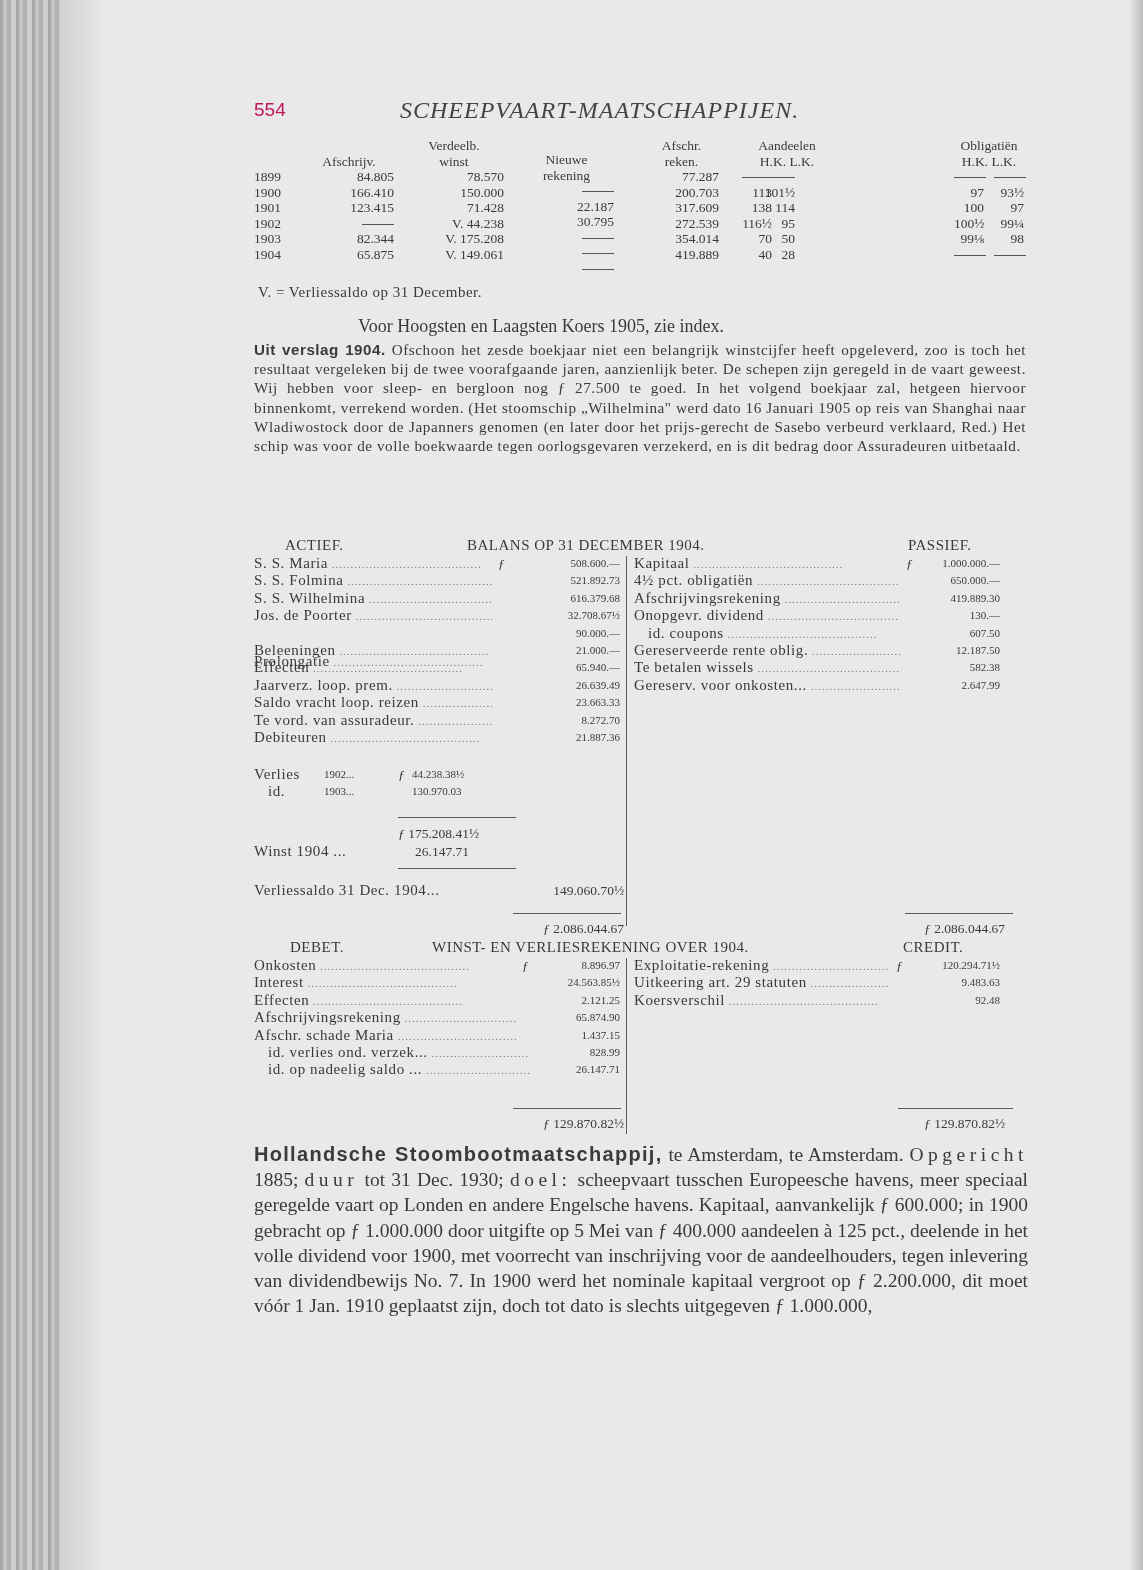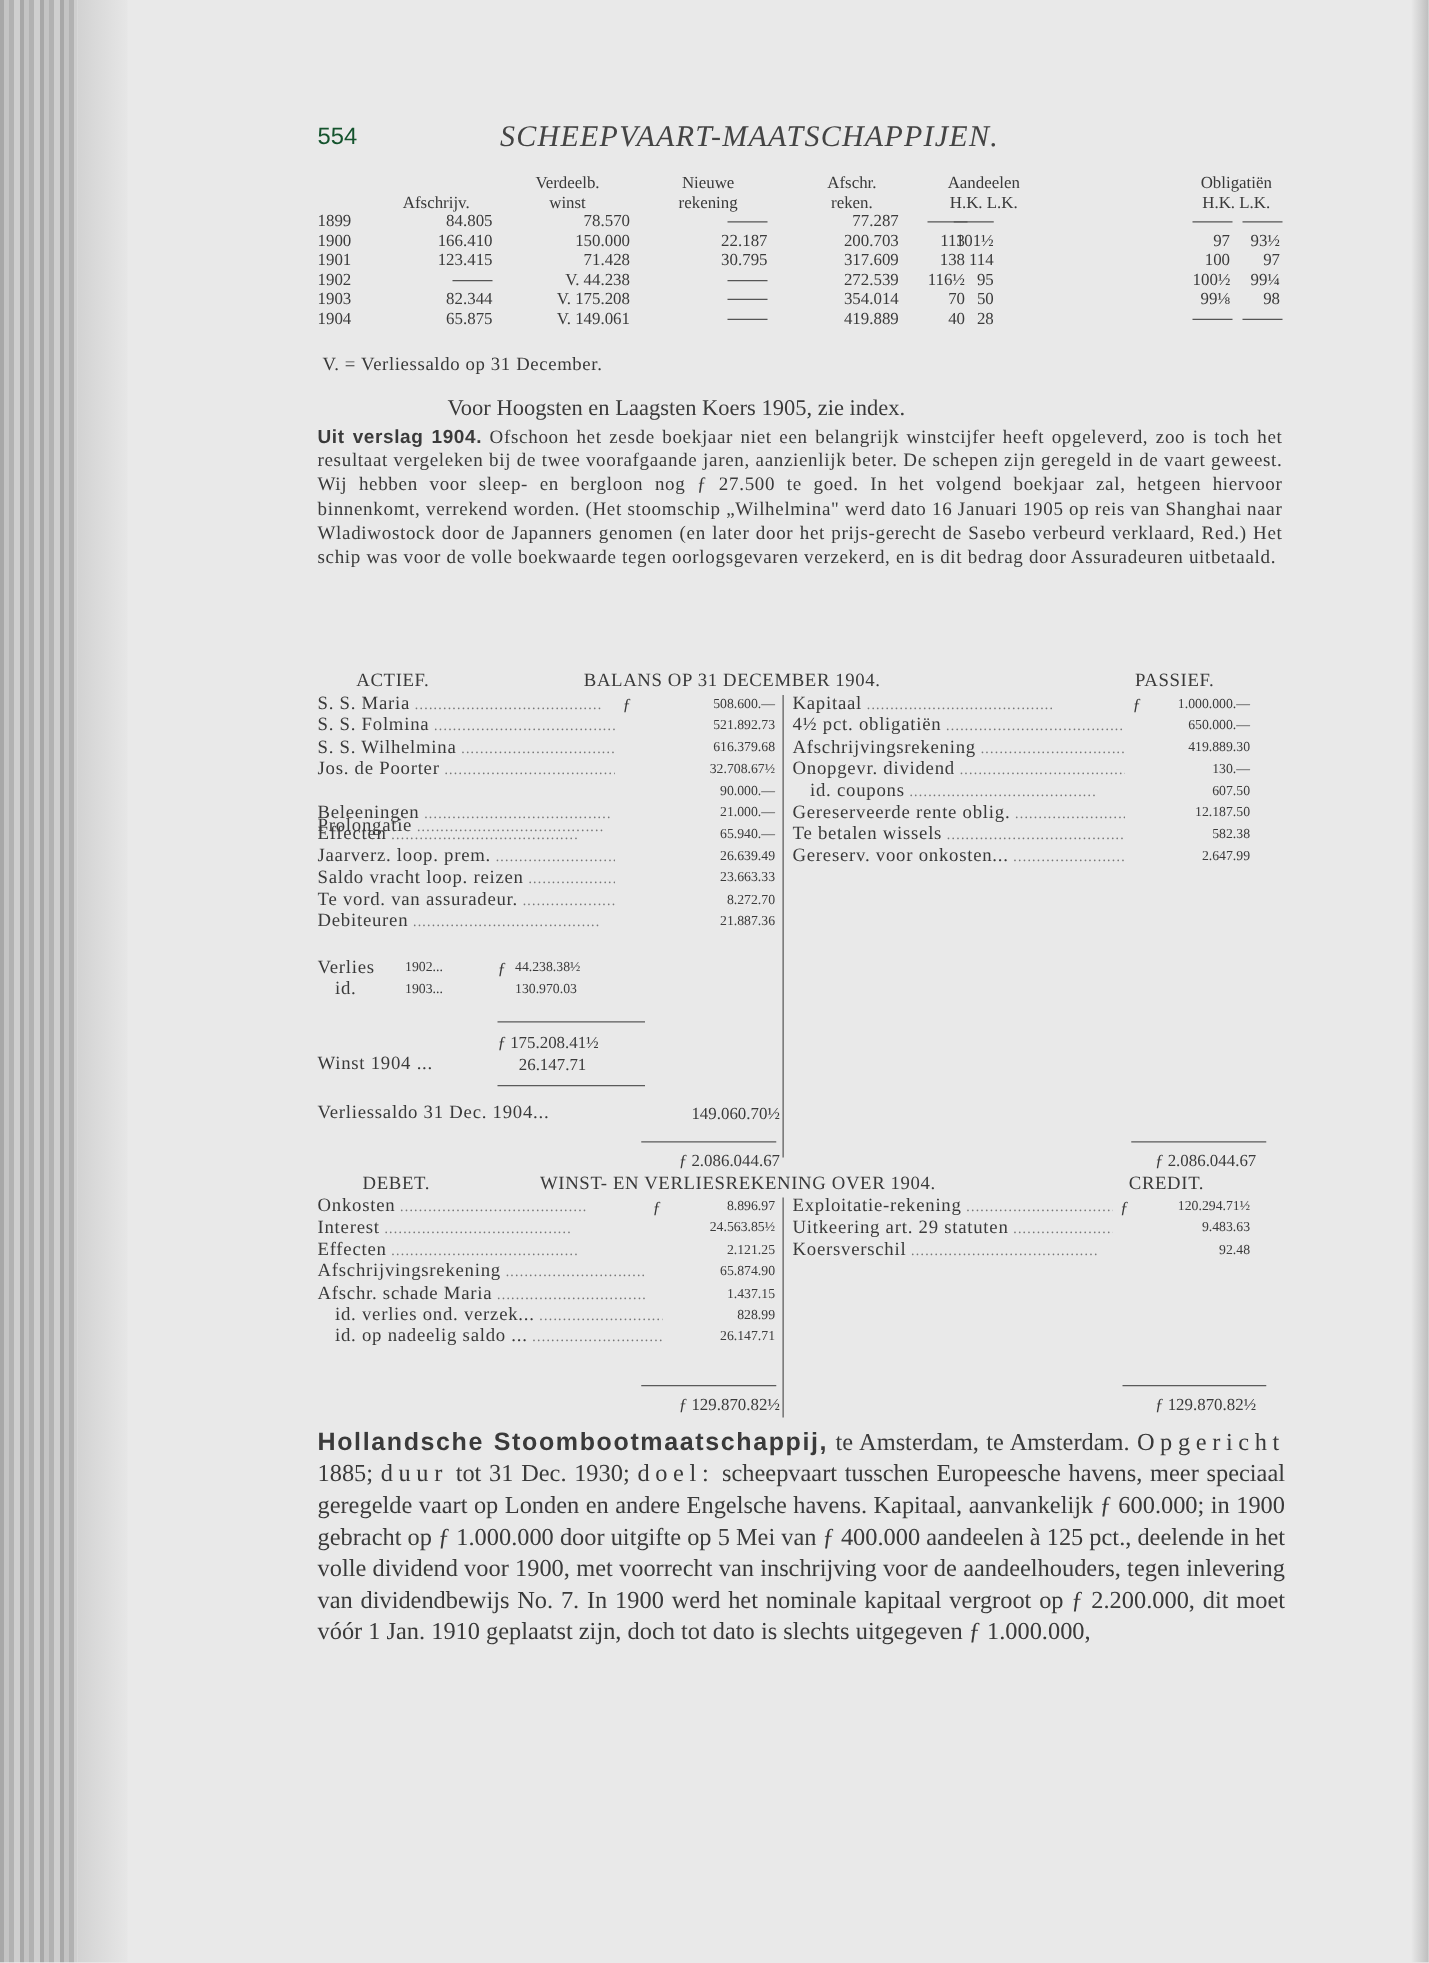--- a/index.html
+++ b/index.html
@@ -19,31 +19,31 @@
       background: linear-gradient(90deg, #d2d2d2, #e6e6e6);
     }
     .right-edge {
       position: absolute; right: 0; top: 0; width: 14px; height: 1570px;
       background: linear-gradient(90deg, #e8e8e8, #cfcfcf 60%, #bdbdbd);
     }
     .page {
       position: absolute; left: 0; top: 0; width: 1143px; height: 1570px;
     }
     .abs { position: absolute; white-space: nowrap; }
-    .hdr-num { left: 254px; top: 99px; font-size: 19px; font-family: "Liberation Sans", sans-serif; color:#14532d; }
+    .hdr-num { left: 254px; top: 99px; font-size: 19px; font-family: "Liberation Sans", sans-serif; color:#be185d; }
     .hdr-title { left: 400px; top: 97px; font-size: 24px; font-style: italic; letter-spacing: 1px; color:#444;text-align:right; }
 
     
     .stats { position: absolute; left: 254px; top: 138px; width: 772px; font-size: 13.5px; line-height: 15.5px; }
     .stats .row { position: relative; height: 15.5px; }
     .stats .cell { position: absolute; top: 0; text-align: right; white-space: nowrap; }
     .c-year { left: 0; text-align: left !important; }
     .c-af { left: 50px; width: 90px; }
     .c-vw { left: 150px; width: 100px; }
-    .c-nr { left: 265px; width: 95px; }
+    .c-nr { left: 265px; width: 95px; margin-top: 14px; }
     .c-ar { left: 390px; width: 75px; }
     .c-ahk { left: 488px; width: 30px; }
     .c-alk { left: 501px; width: 40px; font-family: Liberation Serif, serif; }
     .c-ohk { left: 700px; width: 30px; }
     .c-olk { left: 740px; width: 30px; }
     .hdrc { text-align: center !important; }
     .dash { display: inline-block; width: 32px; border-top: 1px solid #555; vertical-align: middle; }
     .note { left: 258px; top: 284px; font-size: 15px; letter-spacing: 0.5px; }
     .index-note { left: 358px; top: 316px; font-size: 18px; }
 

